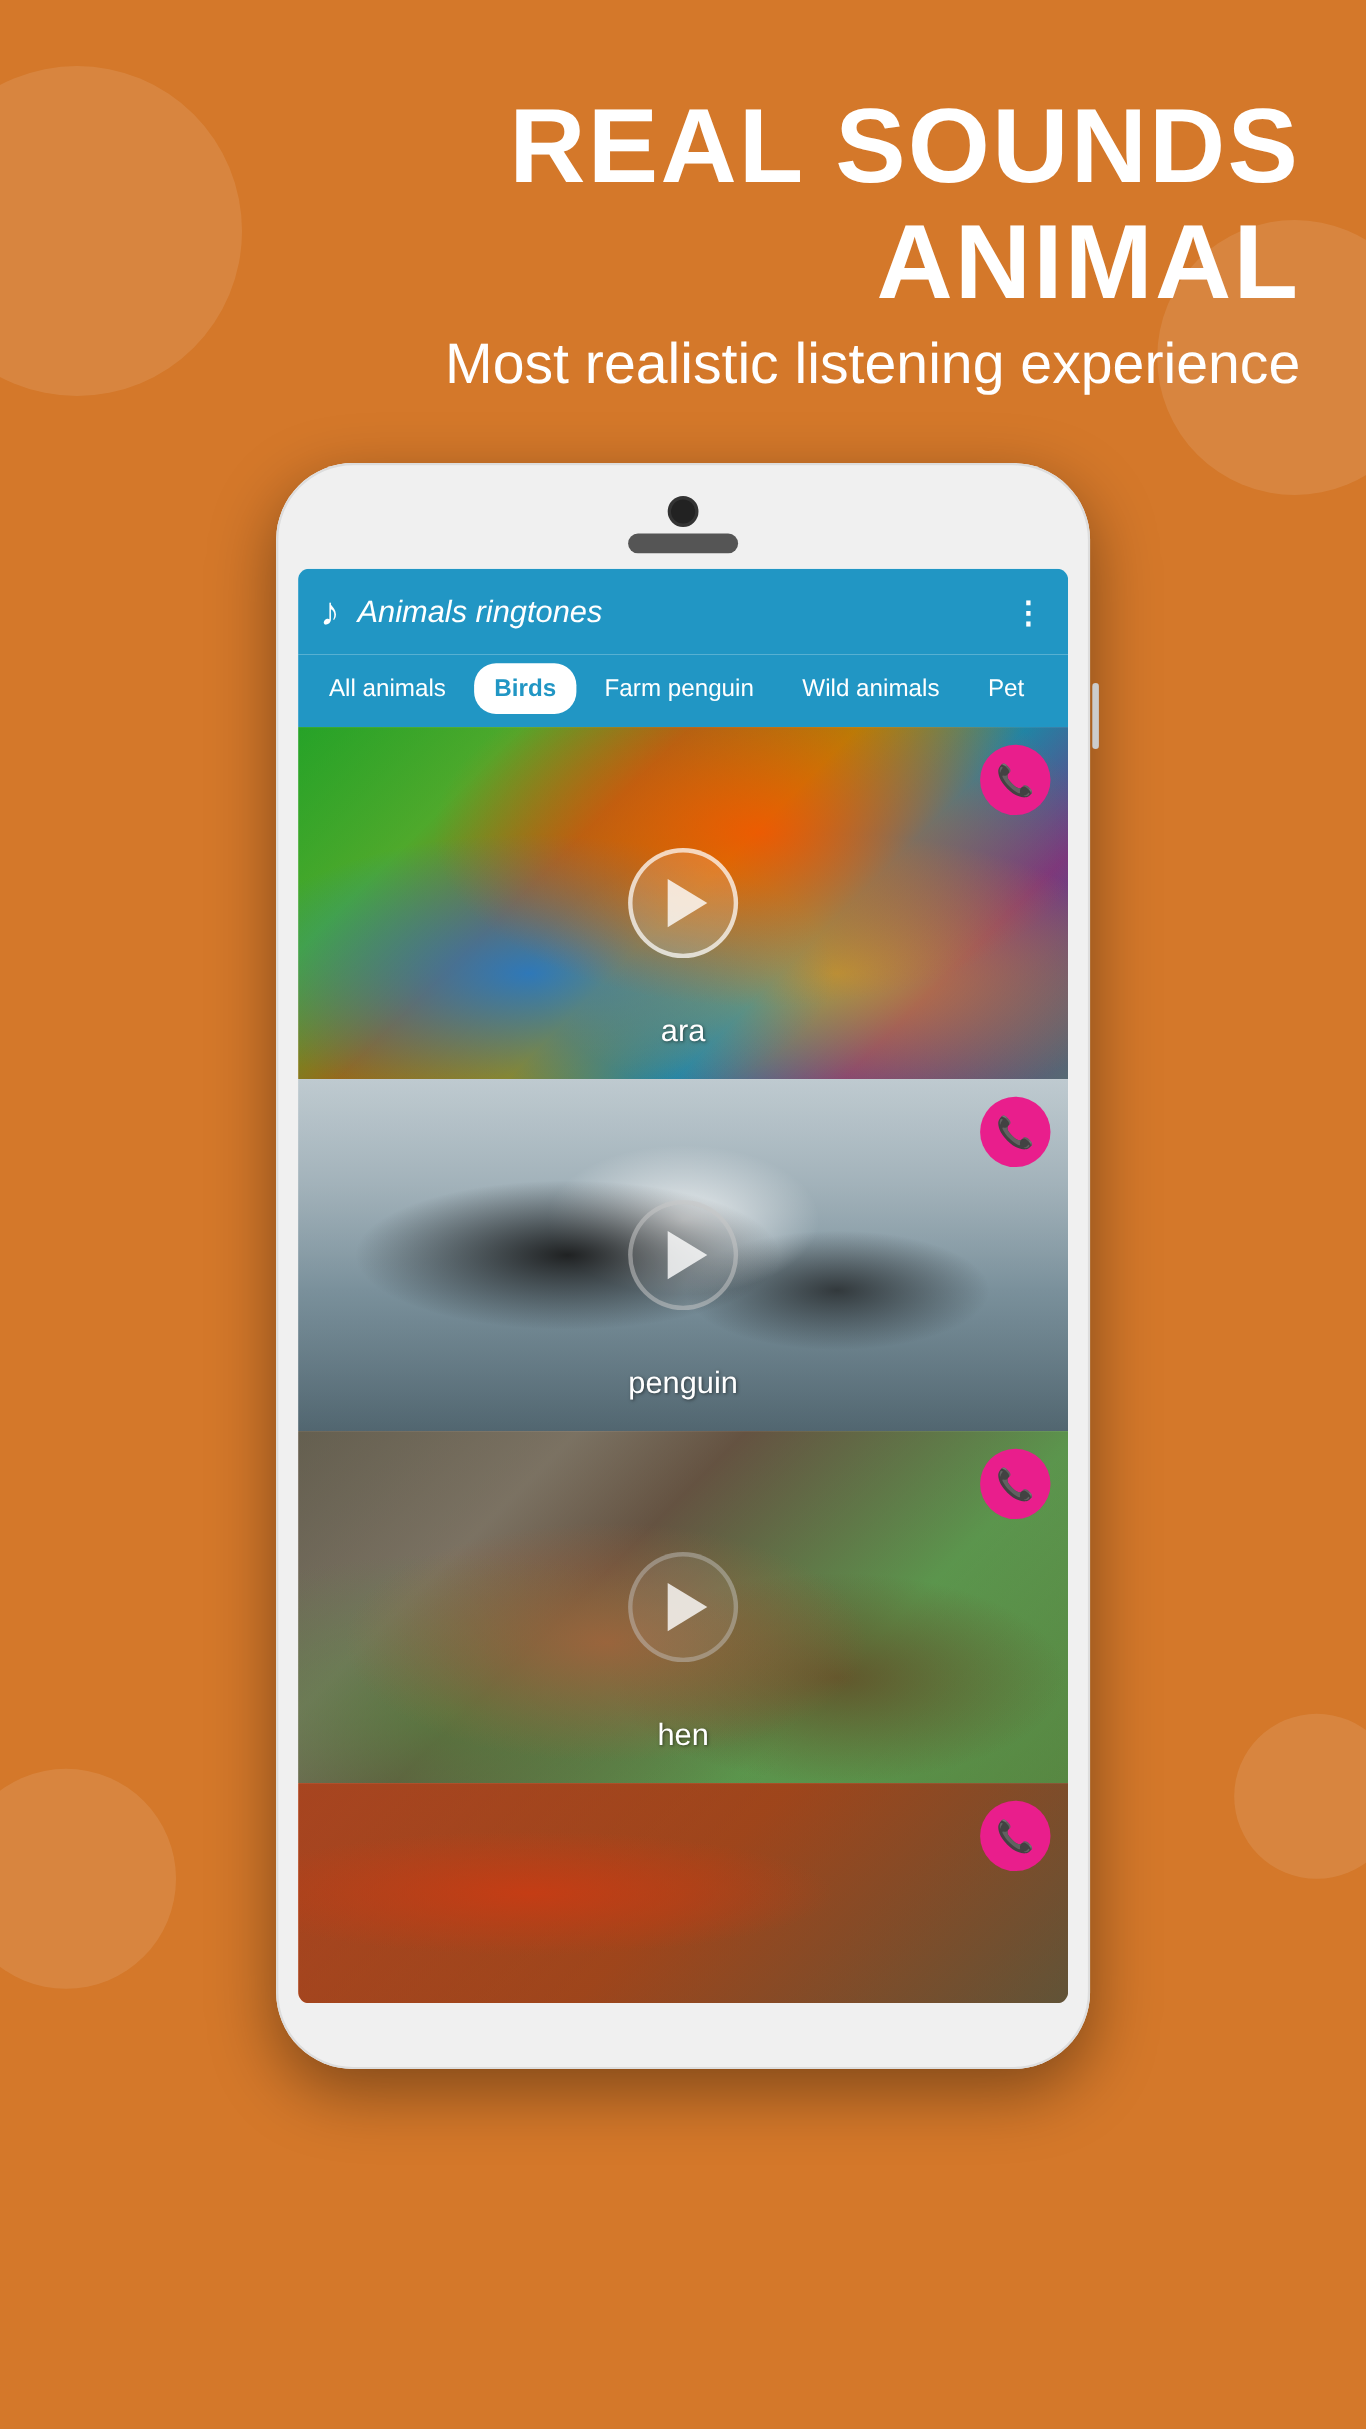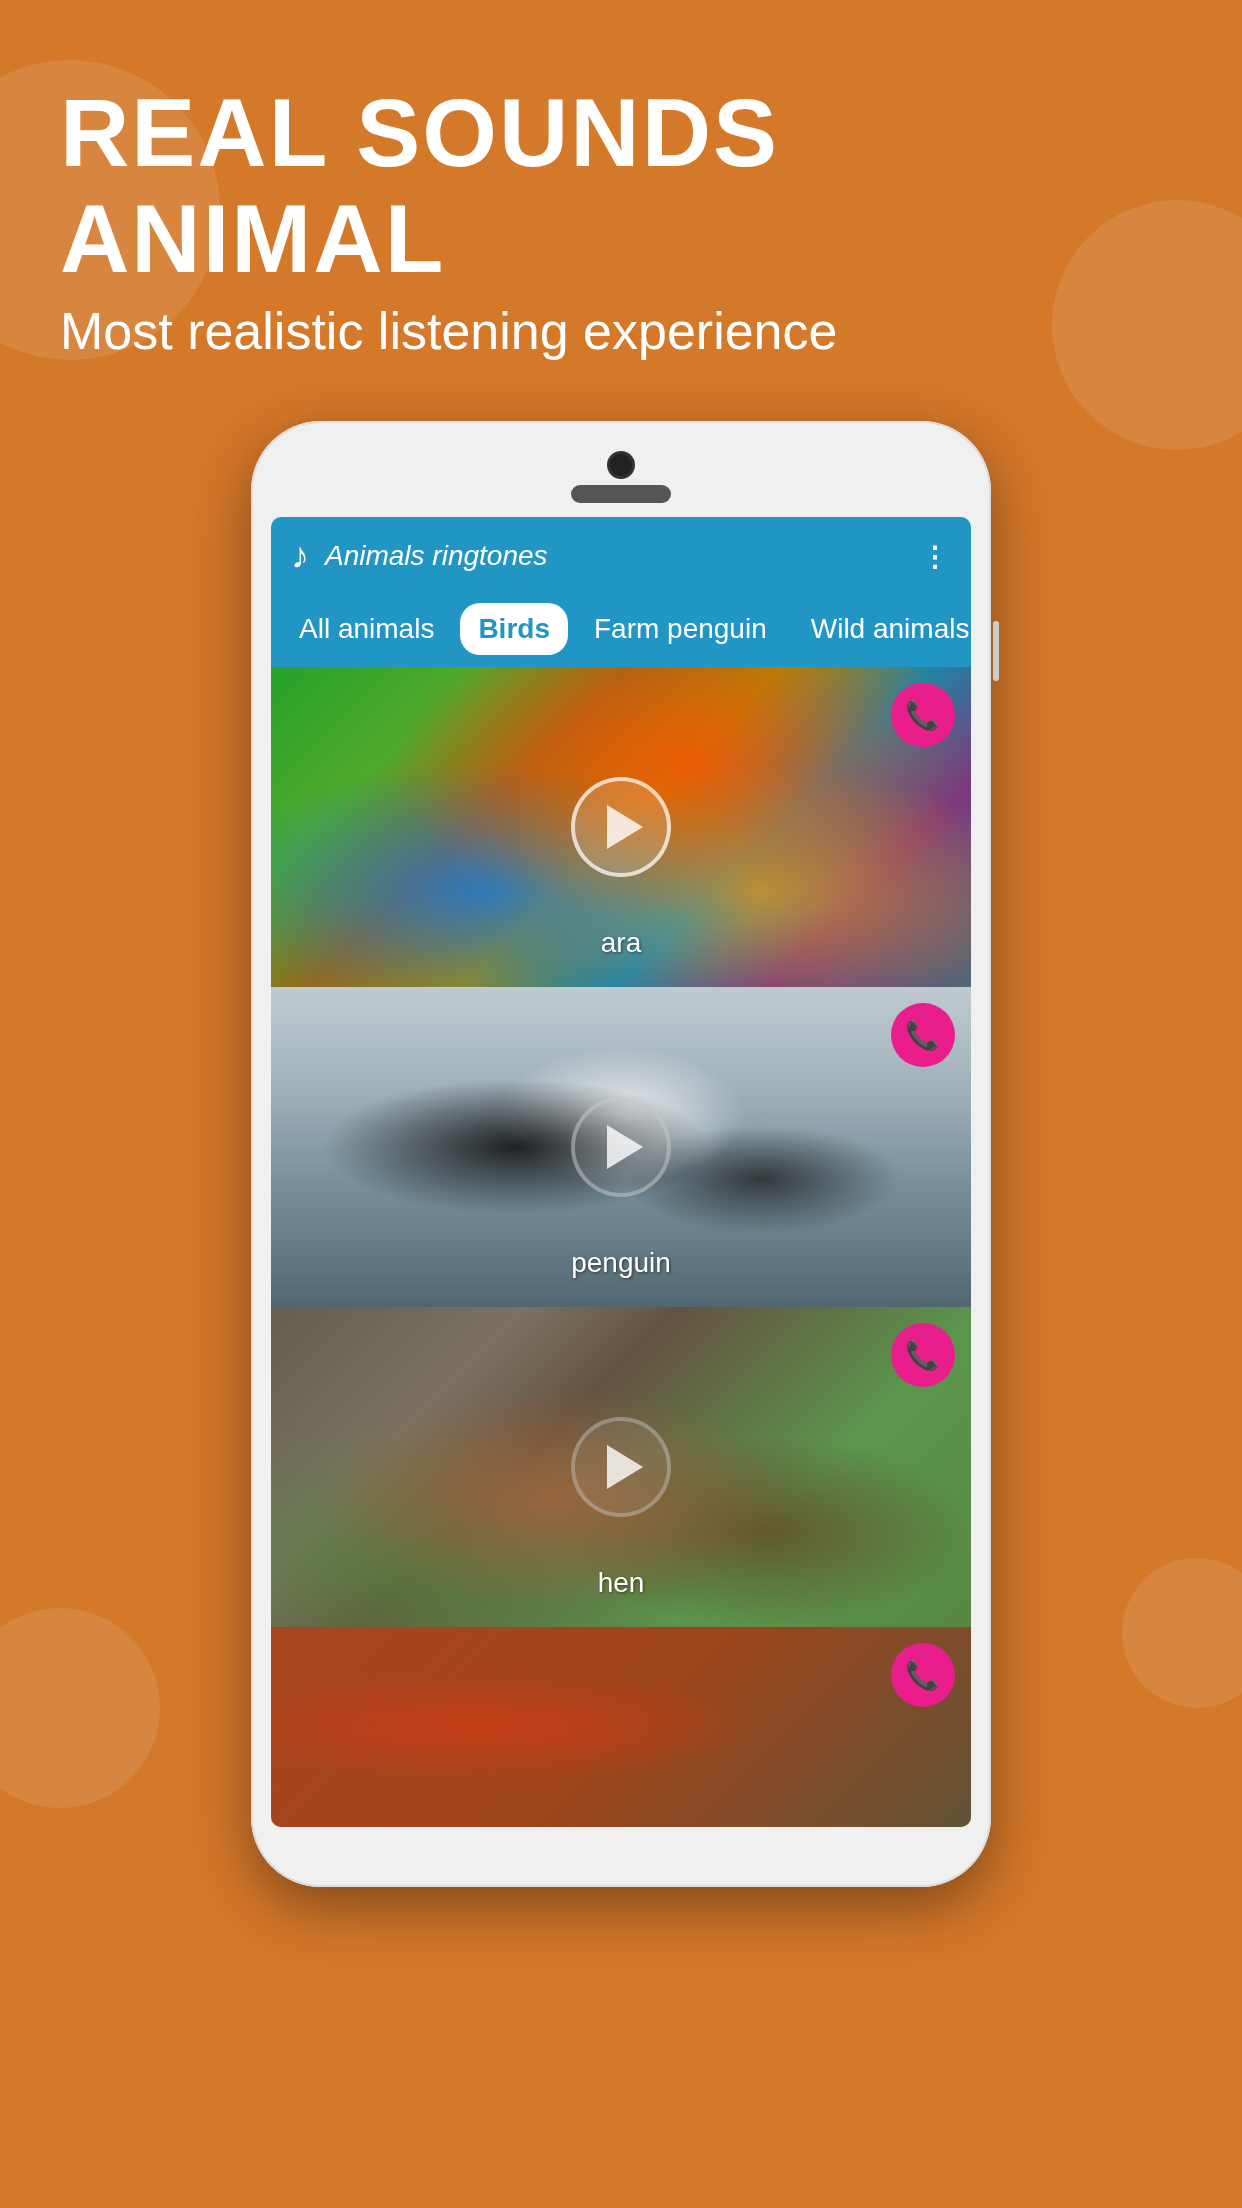--- a/index.html
+++ b/index.html
@@ -31,22 +31,23 @@
       width: 200px; height: 200px;
       bottom: 400px; left: -40px;
     }
     .bg-circle-4 {
       width: 150px; height: 150px;
       bottom: 500px; right: -30px;
     }
 
     
     .header-section {
-      text-align: left;
+      text-align: right;
       padding: 80px 60px 40px;
+      margin-left: 14px;
     }
 
     .main-title {
       font-size: 96px;
       font-weight: 900;
       color: white;
       text-transform: uppercase;
       line-height: 1.1;
       letter-spacing: 2px;
     }
@@ -132,21 +133,21 @@
       background: #2196C4;
       display: flex;
       padding: 8px 10px 12px;
       gap: 8px;
       overflow: hidden;
     }
 
     .tab {
       padding: 10px 18px;
       border-radius: 20px;
-      font-size: 28px;
+      font-size: 22px;
       color: white;
       white-space: nowrap;
       cursor: pointer;
     }
 
     .tab.active {
       background: white;
       color: #2196C4;
       font-weight: bold;
     }

